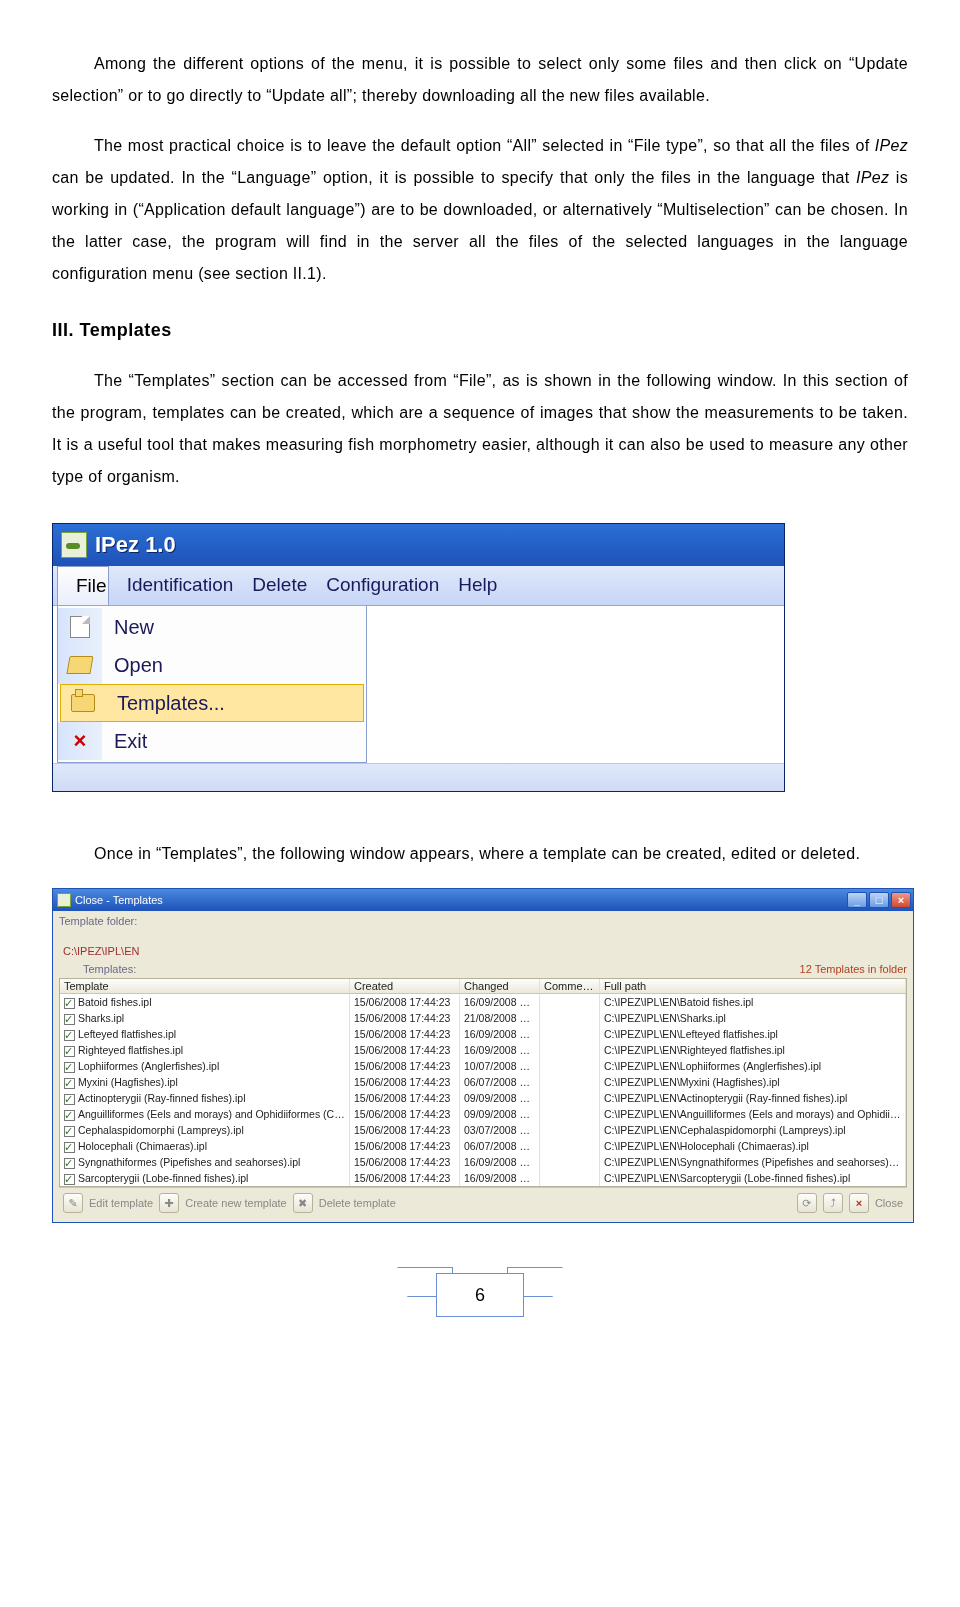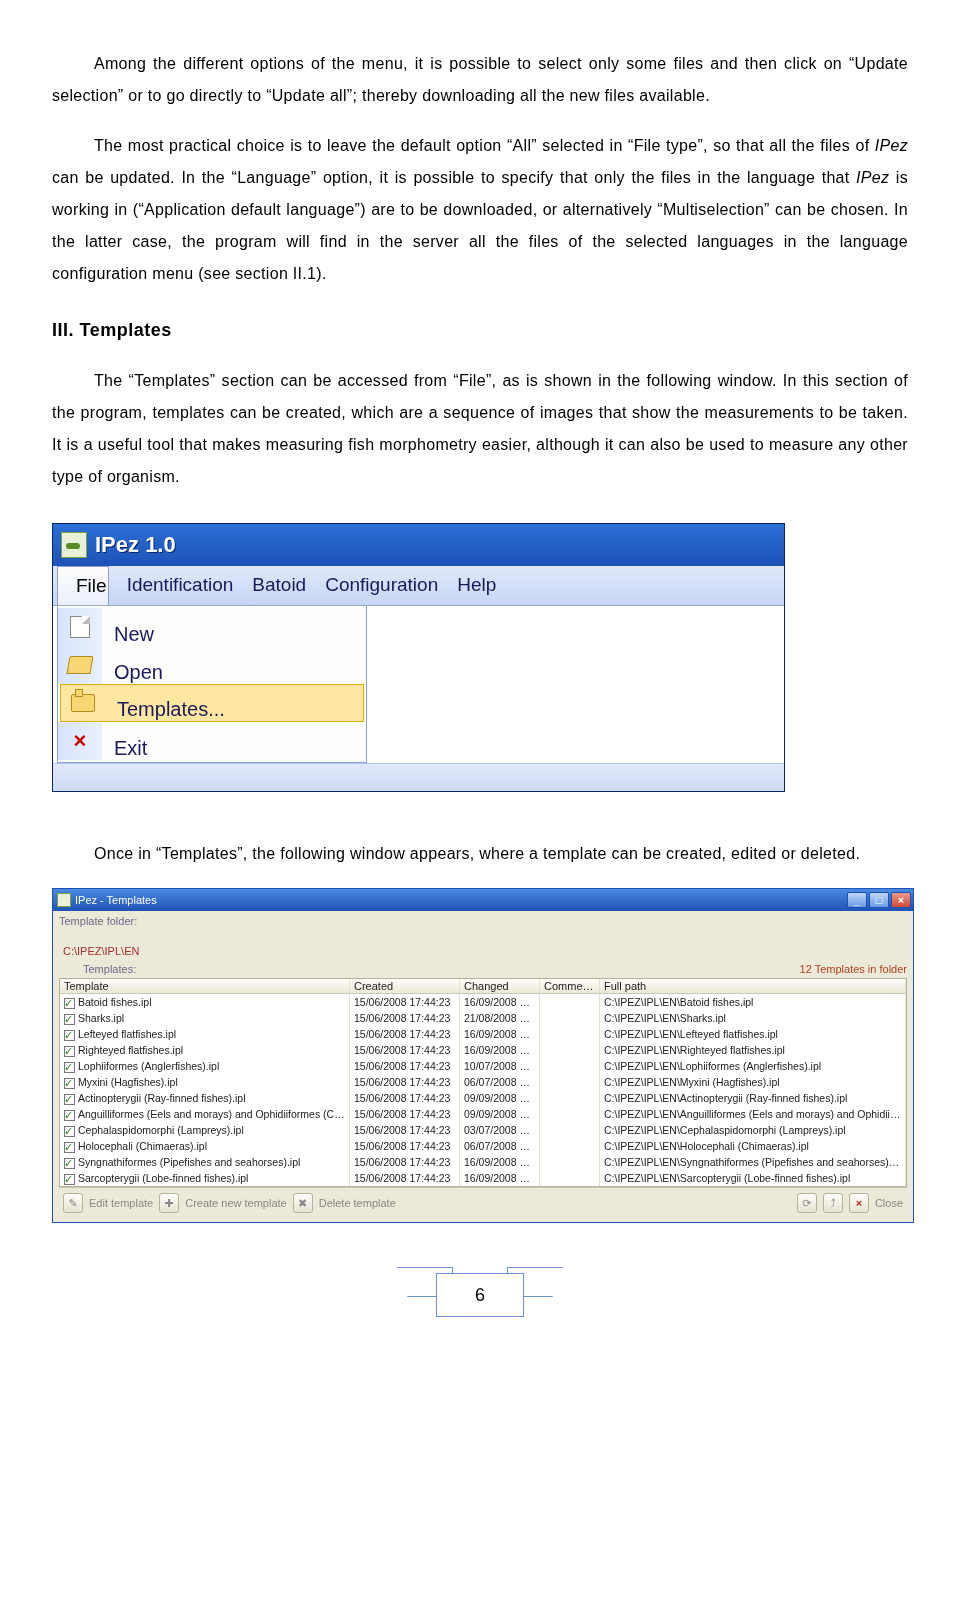--- a/index.html
+++ b/index.html
@@ -78,21 +78,21 @@
     width: 310px;
     background: #fdfdfd;
     border: 1px solid #8a9ecf;
     border-top: none;
     margin-left: 4px;
     font-family: Tahoma, Arial, sans-serif;
     font-size: 20px;
     padding: 2px 0;
   }
   .s1-row {
-    display: flex; align-items: flex-end;
+    display: flex; align-items: center;
     height: 38px;
   }
   .s1-row.hl {
     background: #ffe7a2;
     border: 1px solid #e0b000;
     margin: 0 2px;
   }
   .s1-iconcell {
     width: 44px; height: 100%;
     background: linear-gradient(90deg,#d7e4fb,#e9f0fc);
@@ -214,21 +214,21 @@
 <p class="para first-indent">The “Templates” section can be accessed from “File”, as is shown in the following window. In this section of the program, templates can be created, which are a sequence of images that show the measurements to be taken. It is a useful tool that makes measuring fish morphometry easier, although it can also be used to measure any other type of organism.</p>
 
 <div class="shot1">
   <div class="s1-titlebar">
     <span class="s1-appicon"></span>
     <span class="s1-title">IPez 1.0</span>
   </div>
   <div class="s1-menubar">
     <div class="s1-menuitem open">File</div>
     <div class="s1-menuitem">Identification</div>
-    <div class="s1-menuitem">Batoid</div>
+    <div class="s1-menuitem">Delete</div>
     <div class="s1-menuitem">Configuration</div>
     <div class="s1-menuitem">Help</div>
   </div>
   <div class="s1-dropdown">
     <div class="s1-row">
       <div class="s1-iconcell">
           <span class="ico-new"></span>
         </div>
       <span class="s1-label">New</span>
     </div>
@@ -252,21 +252,21 @@
     </div>
   </div>
   <div class="s1-below"></div>
 </div>
 
 <p class="para first-indent" style="margin-top:46px">Once in “Templates”, the following window appears, where a template can be created, edited or deleted.</p>
 
 <div class="shot2">
   <div class="s2-titlebar">
     <span class="s2-appico"></span>
-    <span class="s2-title">IPez - Templates</span>
+    <span class="s2-title">Close - Templates</span>
     <div class="s2-winbtns">
       <div class="s2-winbtn">_</div>
       <div class="s2-winbtn">□</div>
       <div class="s2-winbtn close">×</div>
     </div>
   </div>
   <div class="s2-body">
     <div class="s2-lbl">Template folder:</div>
     <div class="s2-path">C:\IPEZ\IPL\EN</div>
     <div class="s2-countrow">

